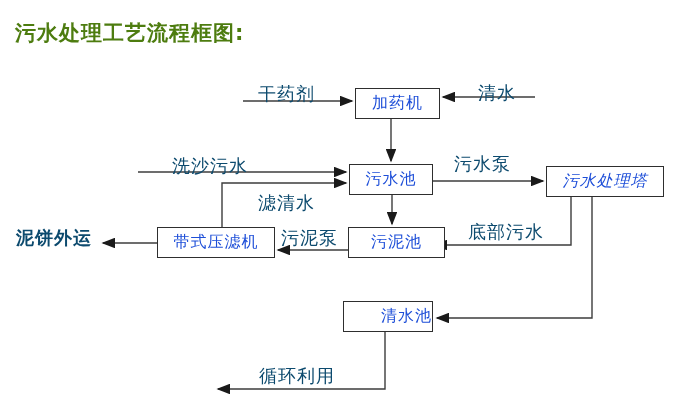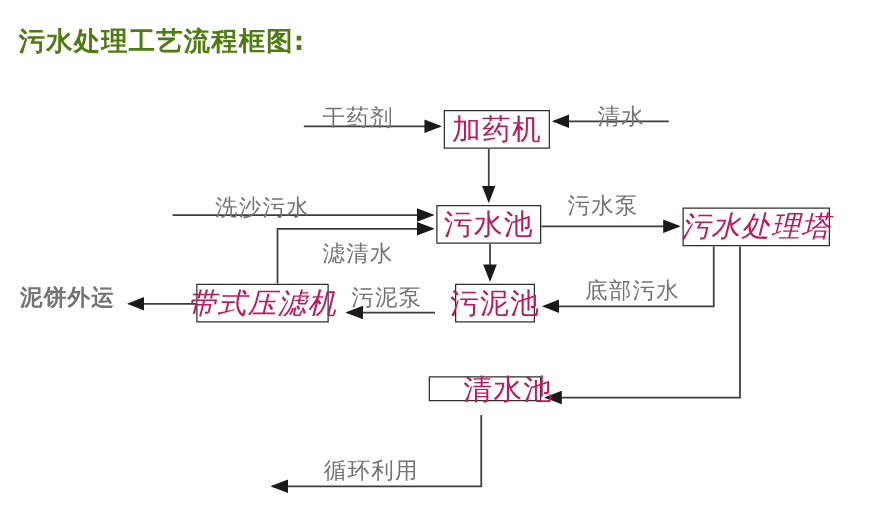--- a/index.html
+++ b/index.html
@@ -32,30 +32,30 @@
     z-index: 1;
   }
   .node {
     position: absolute;
     z-index: 2;
     background: #ffffff;
     border: 1.5px solid #2e2e2e;
     display: flex;
     align-items: center;
     justify-content: center;
-    font-size: 23px;
-    color: #be185d;
+    font-size: 16px;
+    color: #1d4ed8;
     letter-spacing: 1px;
     white-space: nowrap;
   }
   .flow-label {
     position: absolute;
     z-index: 2;
     font-size: 18px;
-    color: #737373;
+    color: #0c4a6e;
     letter-spacing: 1px;
     white-space: nowrap;
   }
 </style>
 </head>
 <body>
 
 <div id="canvas">
 
   <div class="page-title">污水处理工艺流程框图:</div>
@@ -78,23 +78,23 @@
       <path d="M592,197 V318 H437" marker-end="url(#arrow)"></path>
       <path d="M348,250 H278" marker-end="url(#arrow)"></path>
       <path d="M157,243 H103" marker-end="url(#arrow)"></path>
       <path d="M385,332 V389 H218" marker-end="url(#arrow)"></path>
     </g>
   </svg>
 
   <div class="node" style="left:355px; top:88px;  width:85px;  height:31px;">加药机</div>
   <div class="node" style="left:349px; top:164px; width:84px;  height:31px;">污水池</div>
   <div class="node" style="left:546px; top:166px; width:118px; height:31px;font-style:italic;">污水处理塔</div>
-  <div class="node" style="left:364px; top:227px; width:64px;  height:31px;">污泥池</div>
-  <div class="node" style="left:157px; top:227px; width:106px; height:31px;font-style:italic;">带式压滤机</div>
-  <div class="node" style="left:343px; top:301px; width:90px;  height:20px;padding-left:37px;">清水池</div>
+  <div class="node" style="left:348px; top:227px; width:97px;  height:31px;">污泥池</div>
+  <div class="node" style="left:157px; top:227px; width:118px; height:31px;">带式压滤机</div>
+  <div class="node" style="left:343px; top:301px; width:90px;  height:31px;padding-left:37px;">清水池</div>
 
   <div class="flow-label" style="left:258px; top:82px;">干药剂</div>
   <div class="flow-label" style="left:478px; top:81px;text-align:center;">清水</div>
   <div class="flow-label" style="left:172px; top:154px;">洗沙污水</div>
   <div class="flow-label" style="left:258px; top:191px;">滤清水</div>
   <div class="flow-label" style="left:454px; top:152px;">污水泵</div>
   <div class="flow-label" style="left:468px; top:220px;">底部污水</div>
   <div class="flow-label" style="left:16px;  top:226px;font-weight:bold;">泥饼外运</div>
   <div class="flow-label" style="left:259px; top:364px;">循环利用</div>
   <div class="flow-label" style="left:281px; top:226px;">污泥泵</div>

